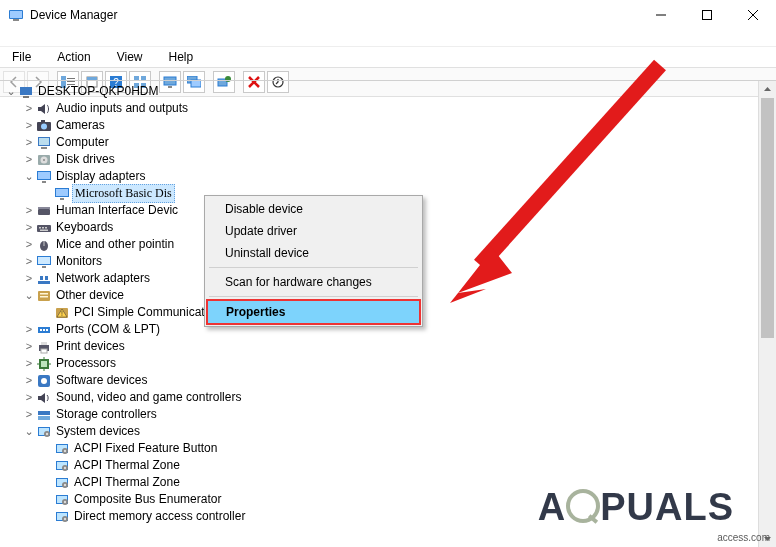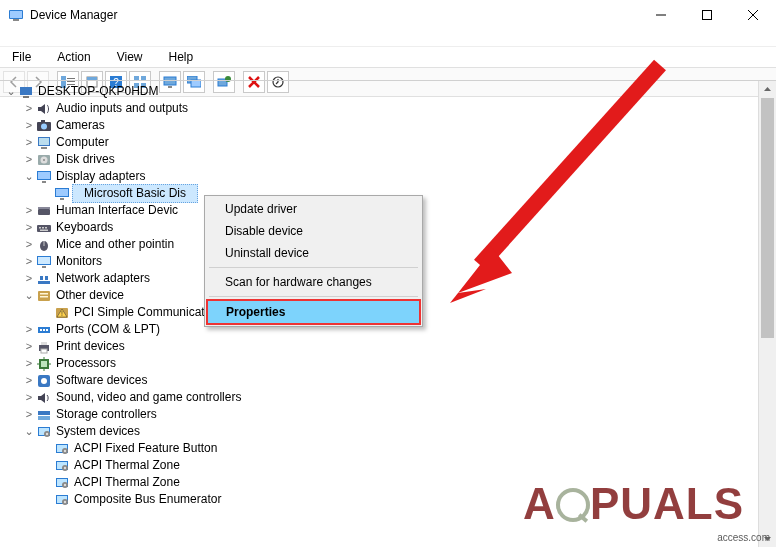--- a/index.html
+++ b/index.html
@@ -70,21 +70,21 @@
   .scrollbar .thumb { position:absolute; left:2px; right:2px; top:17px; height:240px; background:#c2c2c2; }
   .row {
     display:flex; align-items:center;
     height:17px; line-height:17px;
     white-space:nowrap;
   }
   .indent { display:inline-block; width:18px; flex:0 0 18px; }
   .twisty { width:14px; flex:0 0 14px; text-align:center; color:#6b6b6b; font-size:11px;}
   .icon { width:16px; height:16px; flex:0 0 16px; margin-right:4px; display:flex; align-items:center; justify-content:center;}
   .label {}
-  .row.selected .label { background:#cce8ff; border:1px dotted #66a3e0; padding:0 11px; margin-left:-2px;}
+  .row.selected .label { background:#cce8ff; border:1px dotted #66a3e0; padding:0 2px; margin-left:-2px;font-family:Liberation Serif, serif;}
   
   .context-menu {
     position:absolute;
     left:204px; top:195px;
     width:213px;
     background:#f0f0f0;
     border:1px solid #a9a9a9;
     box-shadow: 3px 3px 4px rgba(0,0,0,.25);
     padding:2px;
     z-index:20;
@@ -96,21 +96,21 @@
   .cm-sep { height:1px; background:#d0d0d0; margin:3px 2px; }
   .cm-item.highlight {
     background:#7dd3fc;
     border:2px solid #e33; 
     font-weight:bold;
     margin:-1px;
   }
   
   .arrow-anno { position:absolute; left:420px; top:55px; z-index:30; pointer-events:none;}
   
-  .wm-logo { position:absolute; right:32px; bottom:18px; color:#7f1d1d; font-size:44px; font-weight:bold; letter-spacing:1px; opacity:.85;}
+  .wm-logo { position:absolute; right:42px; bottom:18px; color:#0f172a; font-size:38px; font-weight:bold; letter-spacing:1px; opacity:.85;}
   .wm-logo .q { display:inline-flex; width:26px; height:26px; border:4px solid #9aa68c; border-radius:50%; vertical-align:-3px; position:relative;}
   .wm-logo .q::after{content:""; position:absolute; right:-2px; bottom:-2px; width:10px; height:4px; background:#9aa68c; transform:rotate(40deg);}
   .wm-url { position:absolute; right:6px; bottom:4px; font-size:10px; color:#5a5a5a;}
 </style>
 </head>
 <body>
 
 <div class="titlebar">
   <span class="app-icon">
     <svg viewBox="0 0 16 16">
@@ -525,39 +525,53 @@
         <span class="icon">
           <svg width="16" height="16" viewBox="0 0 16 16">
             <rect x="2" y="3" width="12" height="9" fill="#2b7cd3"></rect>
             <rect x="3" y="4" width="10" height="7" fill="#bde5ff"></rect>
             <circle cx="11" cy="10" r="3" fill="#888"></circle>
             <circle cx="11" cy="10" r="1.2" fill="#ddd"></circle>
           </svg>
         </span>
         <span class="label">Composite Bus Enumerator</span>
       </div>
+      <div class="row">
+        <span class="indent"></span>
+        <span class="indent"></span>
+        <span class="twisty"></span>
+        <span class="icon">
+          <svg width="16" height="16" viewBox="0 0 16 16">
+            <rect x="2" y="3" width="12" height="9" fill="#2b7cd3"></rect>
+            <rect x="3" y="4" width="10" height="7" fill="#bde5ff"></rect>
+            <circle cx="11" cy="10" r="3" fill="#888"></circle>
+            <circle cx="11" cy="10" r="1.2" fill="#ddd"></circle>
+          </svg>
+        </span>
+        <span class="label">Direct memory access controller</span>
+      </div>
     </div>
   <div class="scrollbar">
     <div class="sbtn">
         <svg width="9" height="9" viewBox="0 0 9 9">
           <path d="M1 6 L4.5 2 L8 6 Z" fill="#666"></path>
         </svg>
       </div>
     <div class="thumb"></div>
     <div class="sbtn" style="position:absolute;bottom:0;left:0;right:0">
         <svg width="9" height="9" viewBox="0 0 9 9">
           <path d="M1 3 L4.5 7 L8 3 Z" fill="#666"></path>
         </svg>
       </div>
   </div>
 </div>
 
 <div class="context-menu">
+  <div class="cm-item">Disable device</div>
   <div class="cm-item">Update driver</div>
-  <div class="cm-item">Disable device</div>
   <div class="cm-item">Uninstall device</div>
   <div class="cm-sep"></div>
   <div class="cm-item">Scan for hardware changes</div>
   <div class="cm-sep"></div>
   <div class="cm-item highlight">Properties</div>
 </div>
 
 <svg class="arrow-anno" width="260" height="270">
   <defs></defs>
   <line x1="240" y1="10" x2="60" y2="210" stroke="#e21b1b" stroke-width="16"></line>

